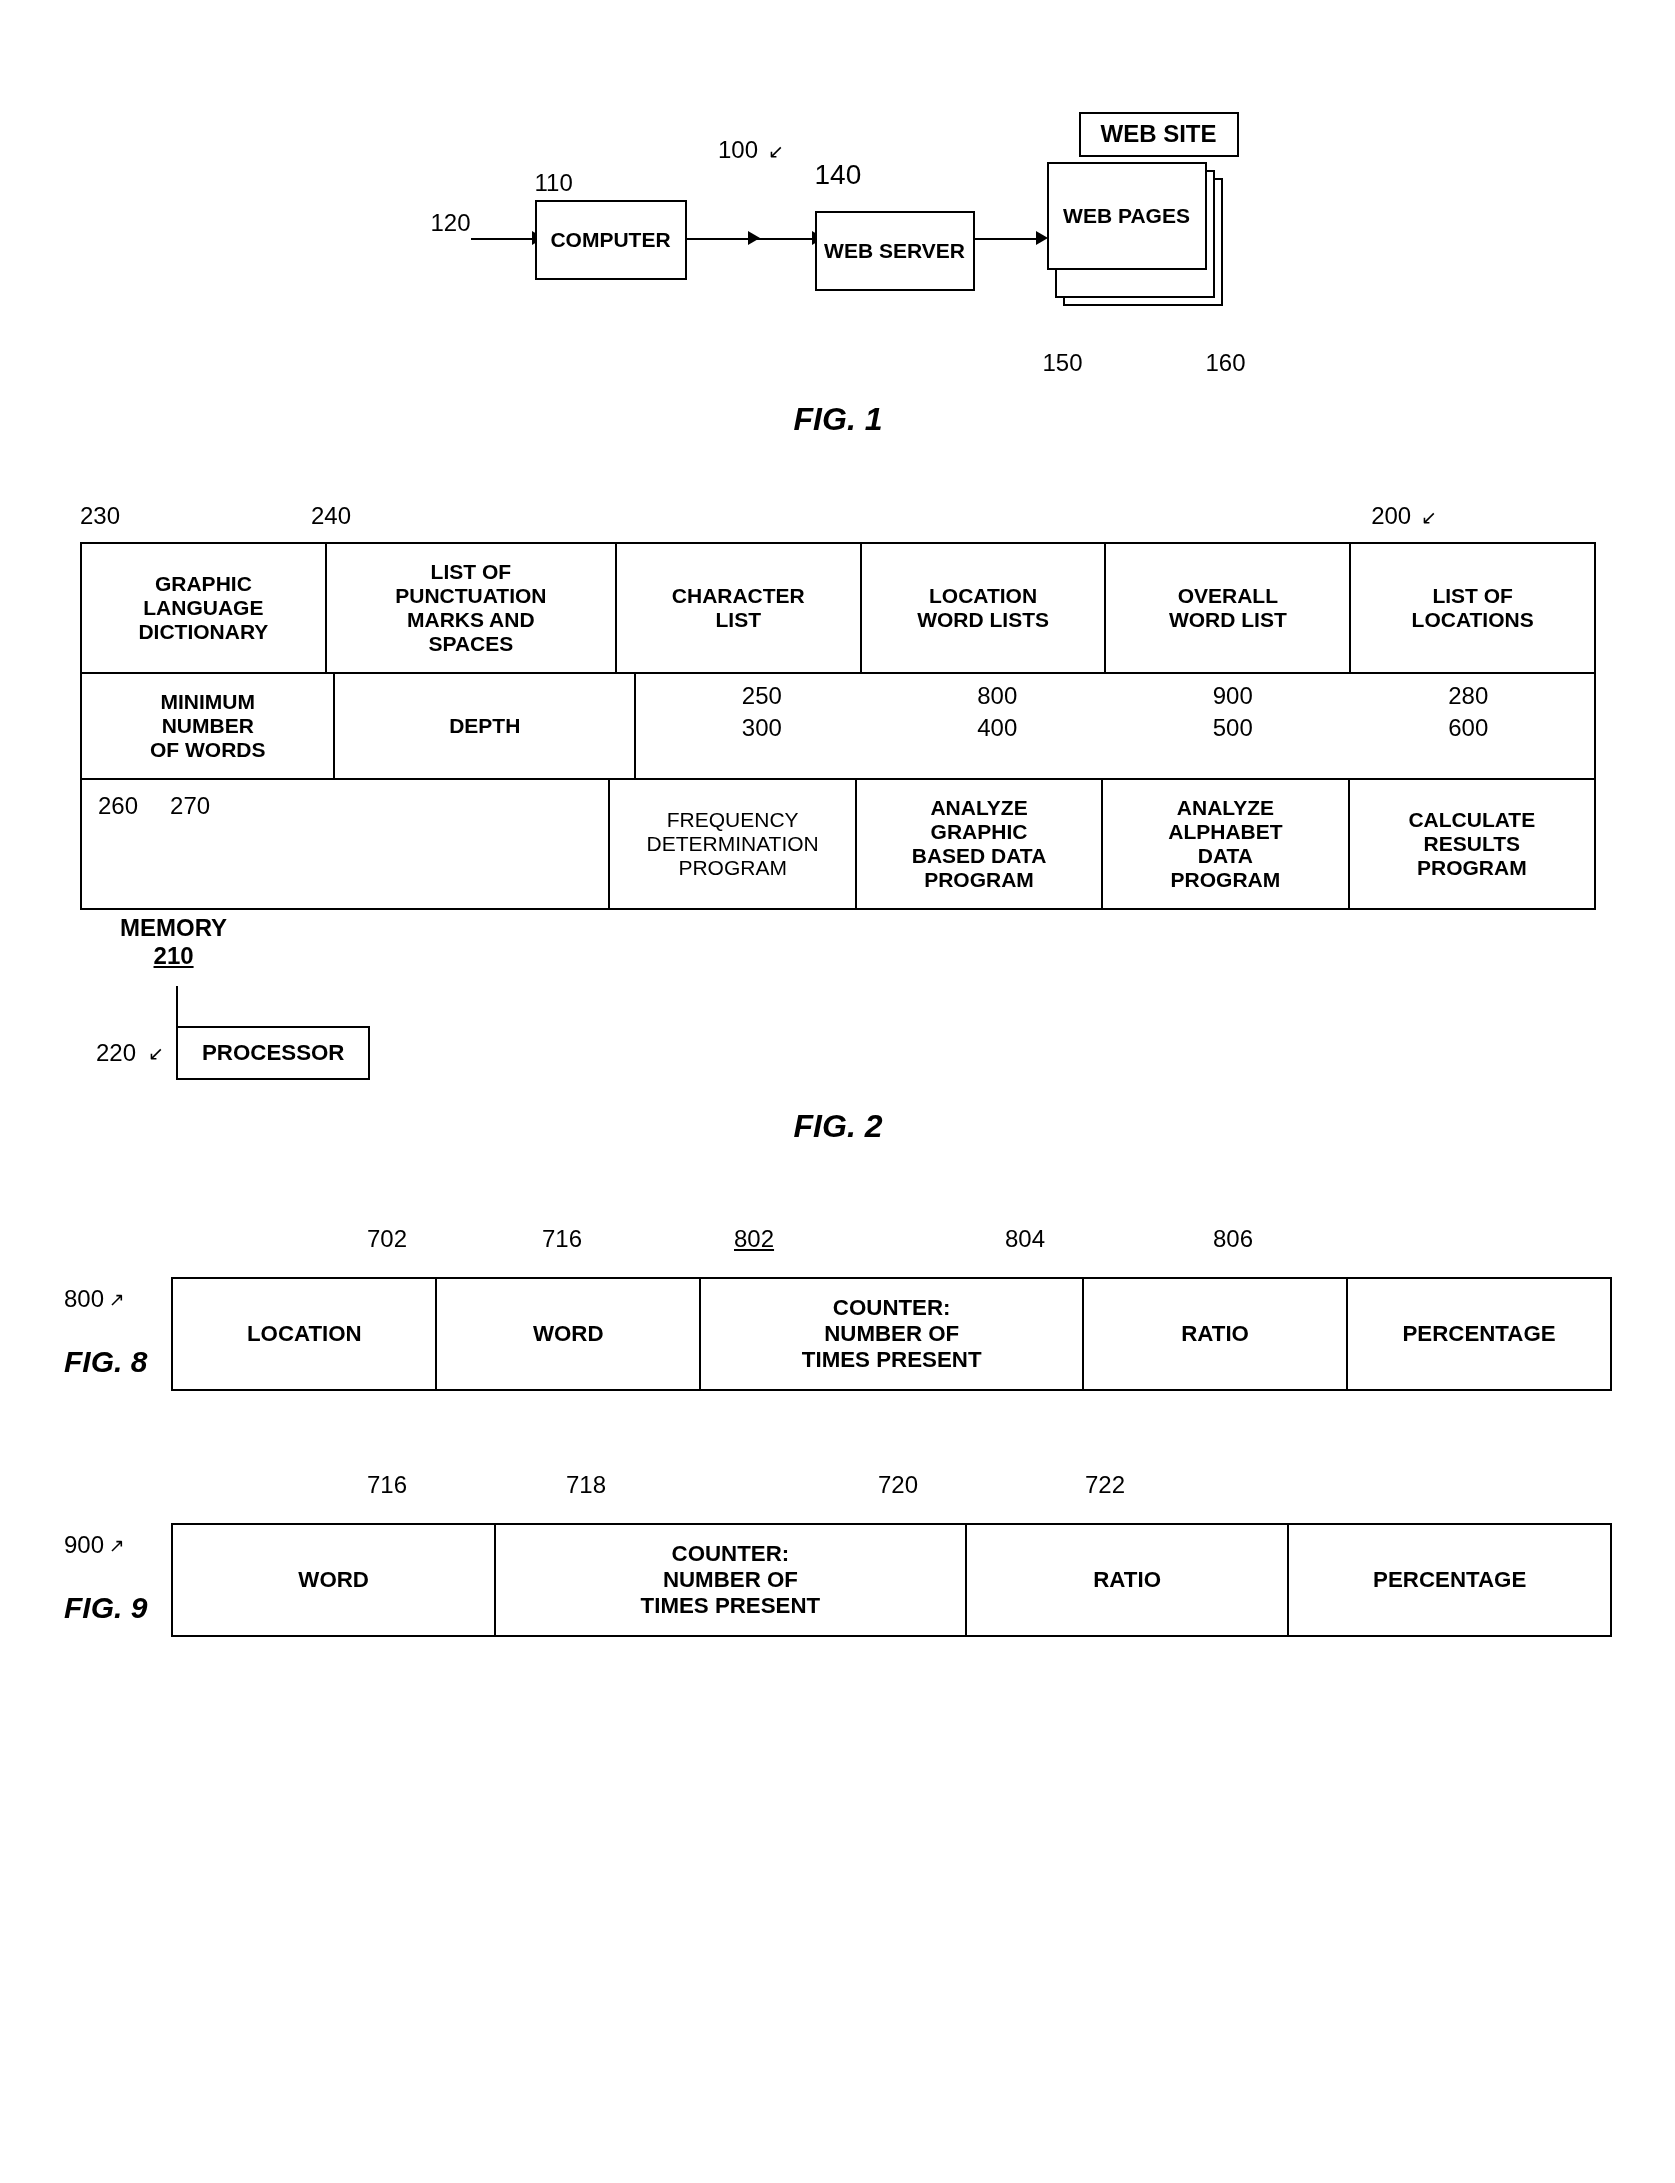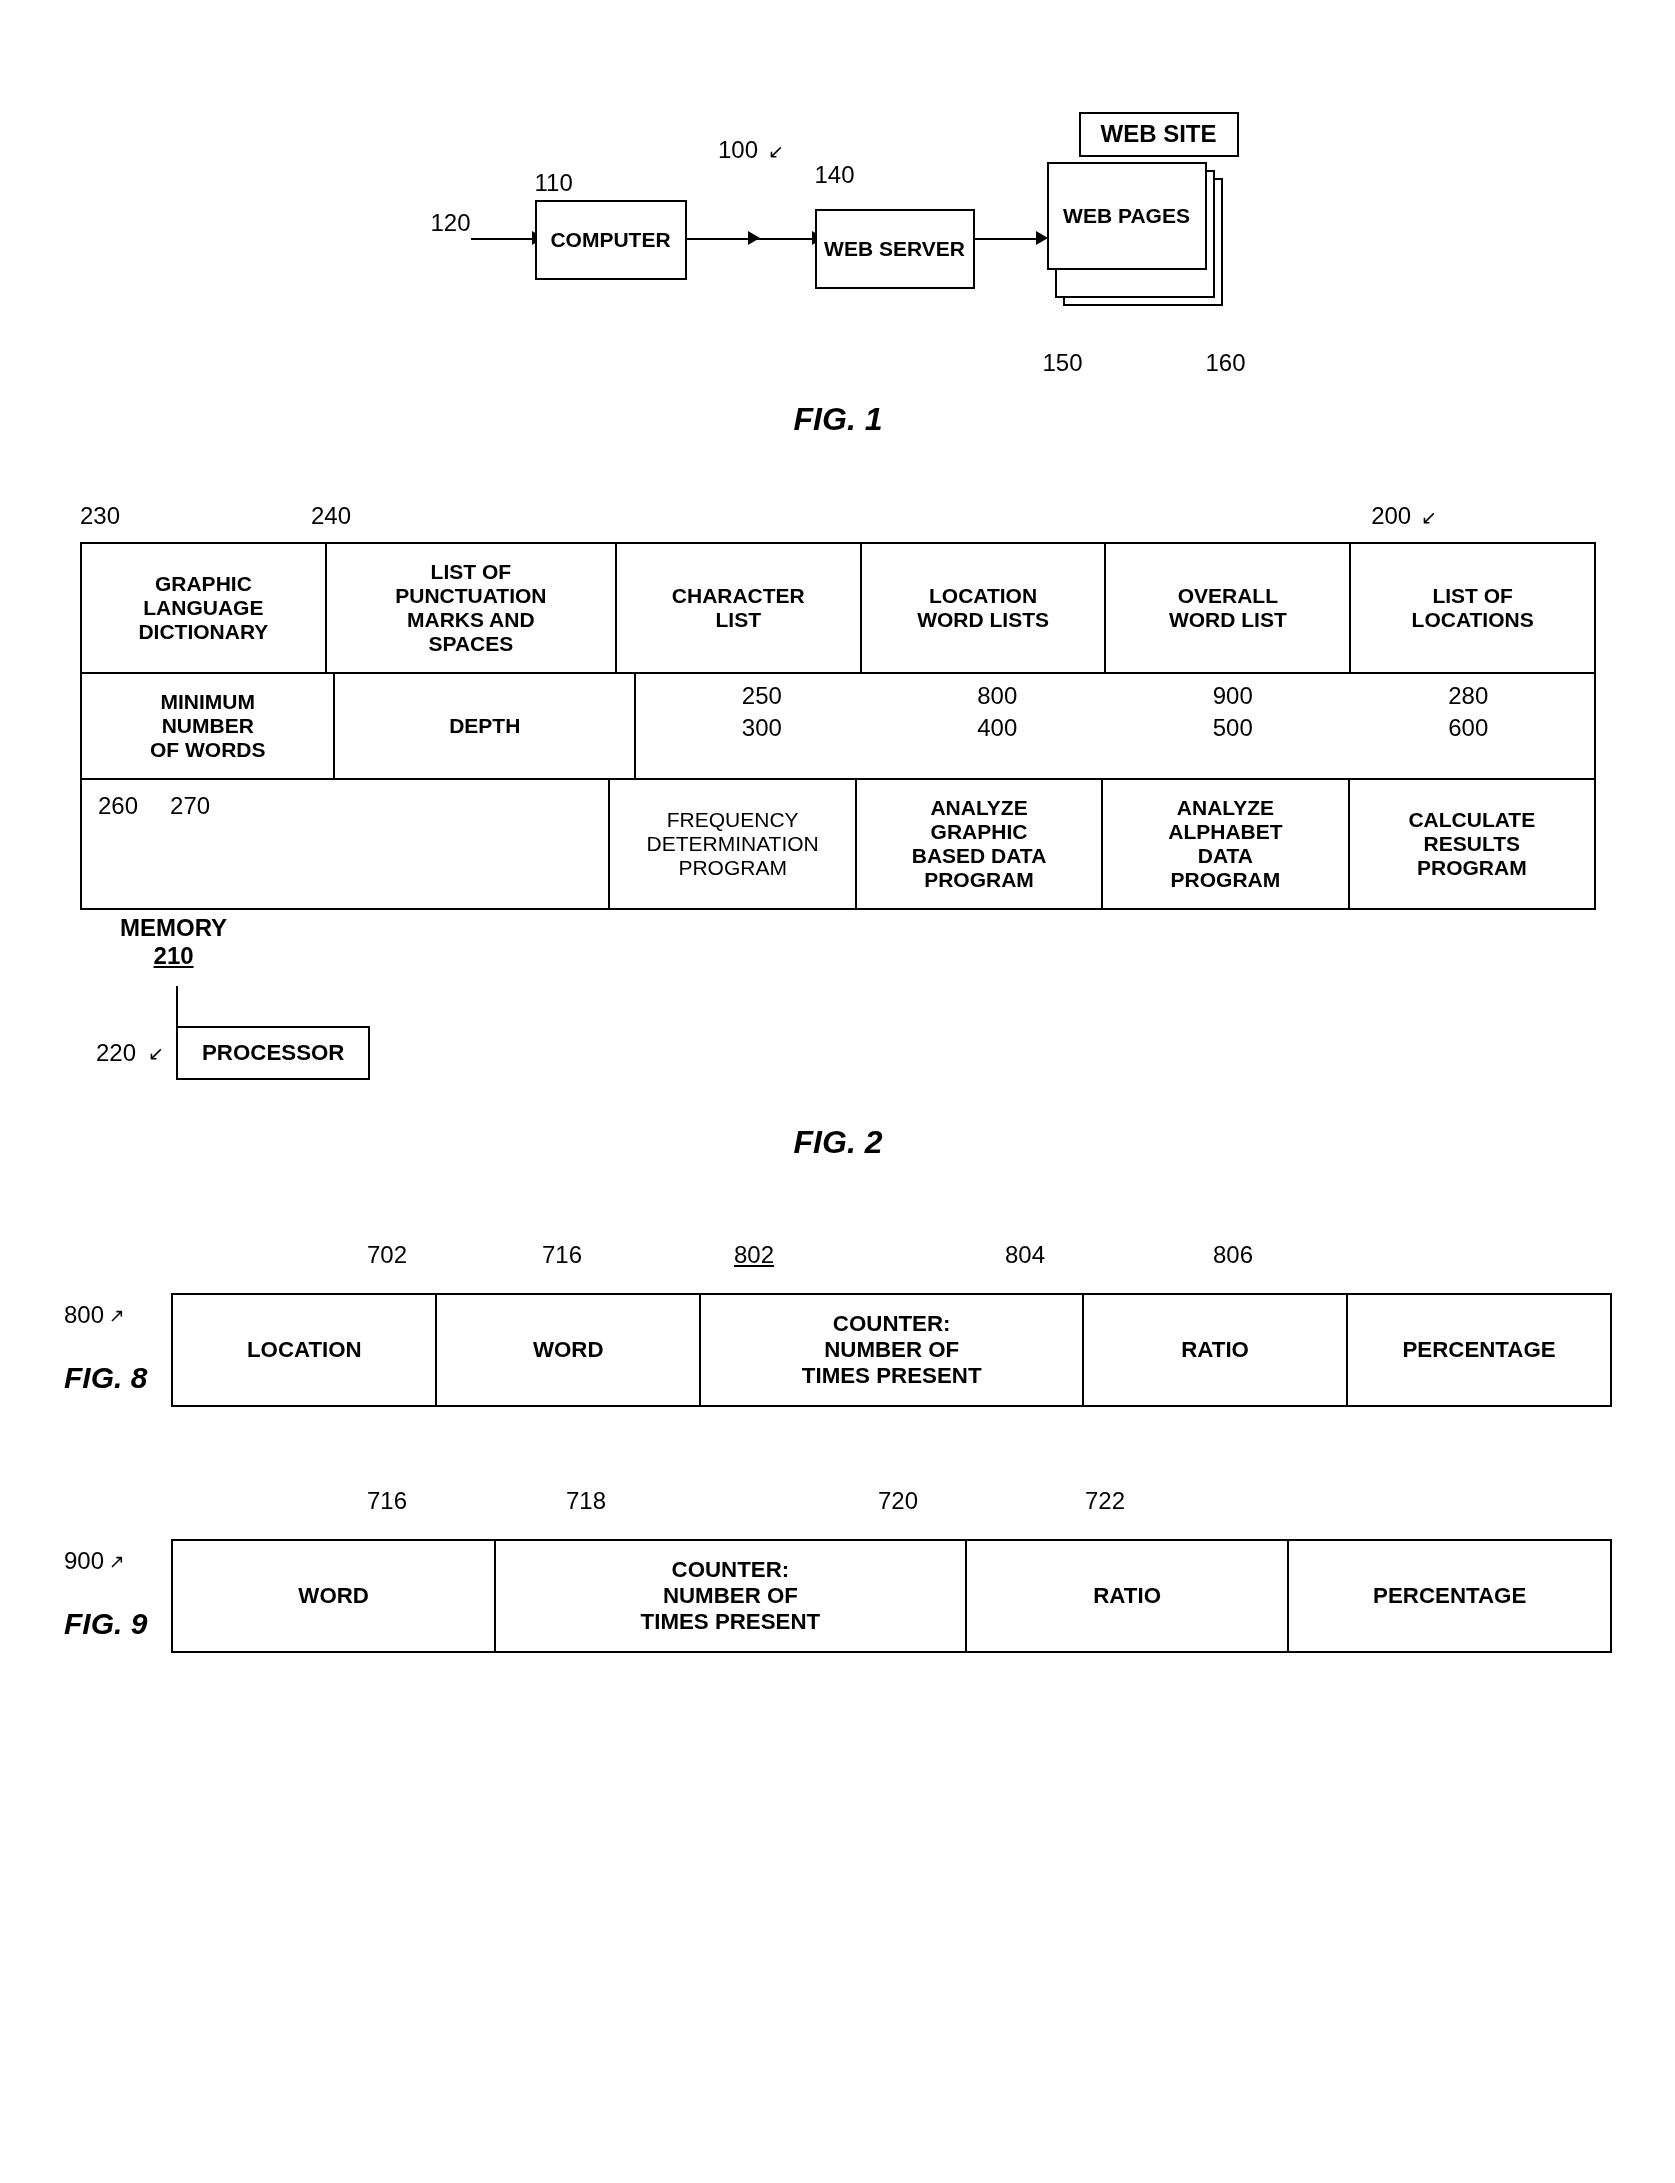--- a/index.html
+++ b/index.html
@@ -67,21 +67,21 @@
       <div style="width:64px; height:2.4px; background:#000; align-self:center; margin-top:28px; position:relative;">
         <div style="position:absolute; right:-9.6px; top:-6.4px; border-left:12.8px solid #000; border-top:7.2px solid transparent; border-bottom:7.2px solid transparent;"></div>
       </div>
 
 
       <div style="width:64px; height:2.4px; background:#000; align-self:center; margin-top:28px; position:relative;">
         <div style="position:absolute; right:-9.6px; top:-6.4px; border-left:12.8px solid #000; border-top:7.2px solid transparent; border-bottom:7.2px solid transparent;"></div>
       </div>
 
       <div style="display:flex; flex-direction:column; align-items:center; position:relative;">
-        <div style="font-size:24px; margin-bottom:20px; align-self:flex-start;">140</div>
+        <div style="font-size:28px; margin-bottom:20px; align-self:flex-start;">140</div>
         <div style="border:2.4px solid #000; width:160px; height:80px; display:flex; align-items:center; justify-content:center; background:#fff;">
           <span style="font-size:21px; font-weight:bold; text-align:center;">WEB SERVER</span>
         </div>
       </div>
 
       <div style="width:64px; height:2.4px; background:#000; align-self:center; margin-top:28px; position:relative;">
         <div style="position:absolute; right:-9.6px; top:-6.4px; border-left:12.8px solid #000; border-top:7.2px solid transparent; border-bottom:7.2px solid transparent;"></div>
       </div>
 
       <div style="display:flex; flex-direction:column; align-items:flex-start; position:relative;">
@@ -204,21 +204,21 @@
       <div style="width:2.4px; height:40px; background:#000; margin-left:80px;"></div>
       <div style="display:flex; align-items:center; gap:12px;">
         <span style="font-size:24px;">220</span>
         <span style="font-size:19px;">↙</span>
         <div style="border:2.4px solid #000; padding:12px 24px; background:#fff;">
           <span style="font-size:22.3px; font-weight:bold;">PROCESSOR</span>
         </div>
       </div>
     </div>
 
-    <div style="text-align:center; margin-top:44px; font-size:32px; font-style:italic; font-weight:bold;">FIG. 2</div>
+    <div style="text-align:center; margin-top:28px; font-size:32px; font-style:italic; font-weight:bold;">FIG. 2</div>
   </div>
 
   <div class="fig8-section" style="margin-bottom:80px; position:relative;">
 
     <div style="display:flex; margin-left:303px; font-size:24px; gap:0; position:relative; margin-bottom:4px;">
       <div style="position:absolute; left:0px; top:0;">702</div>
       <div style="position:absolute; left:175px; top:0;">716</div>
       <div style="position:absolute; left:367px; top:0;text-decoration:underline;">802</div>
       <div style="position:absolute; left:638px; top:0;">804</div>
       <div style="position:absolute; left:846px; top:0;">806</div>

